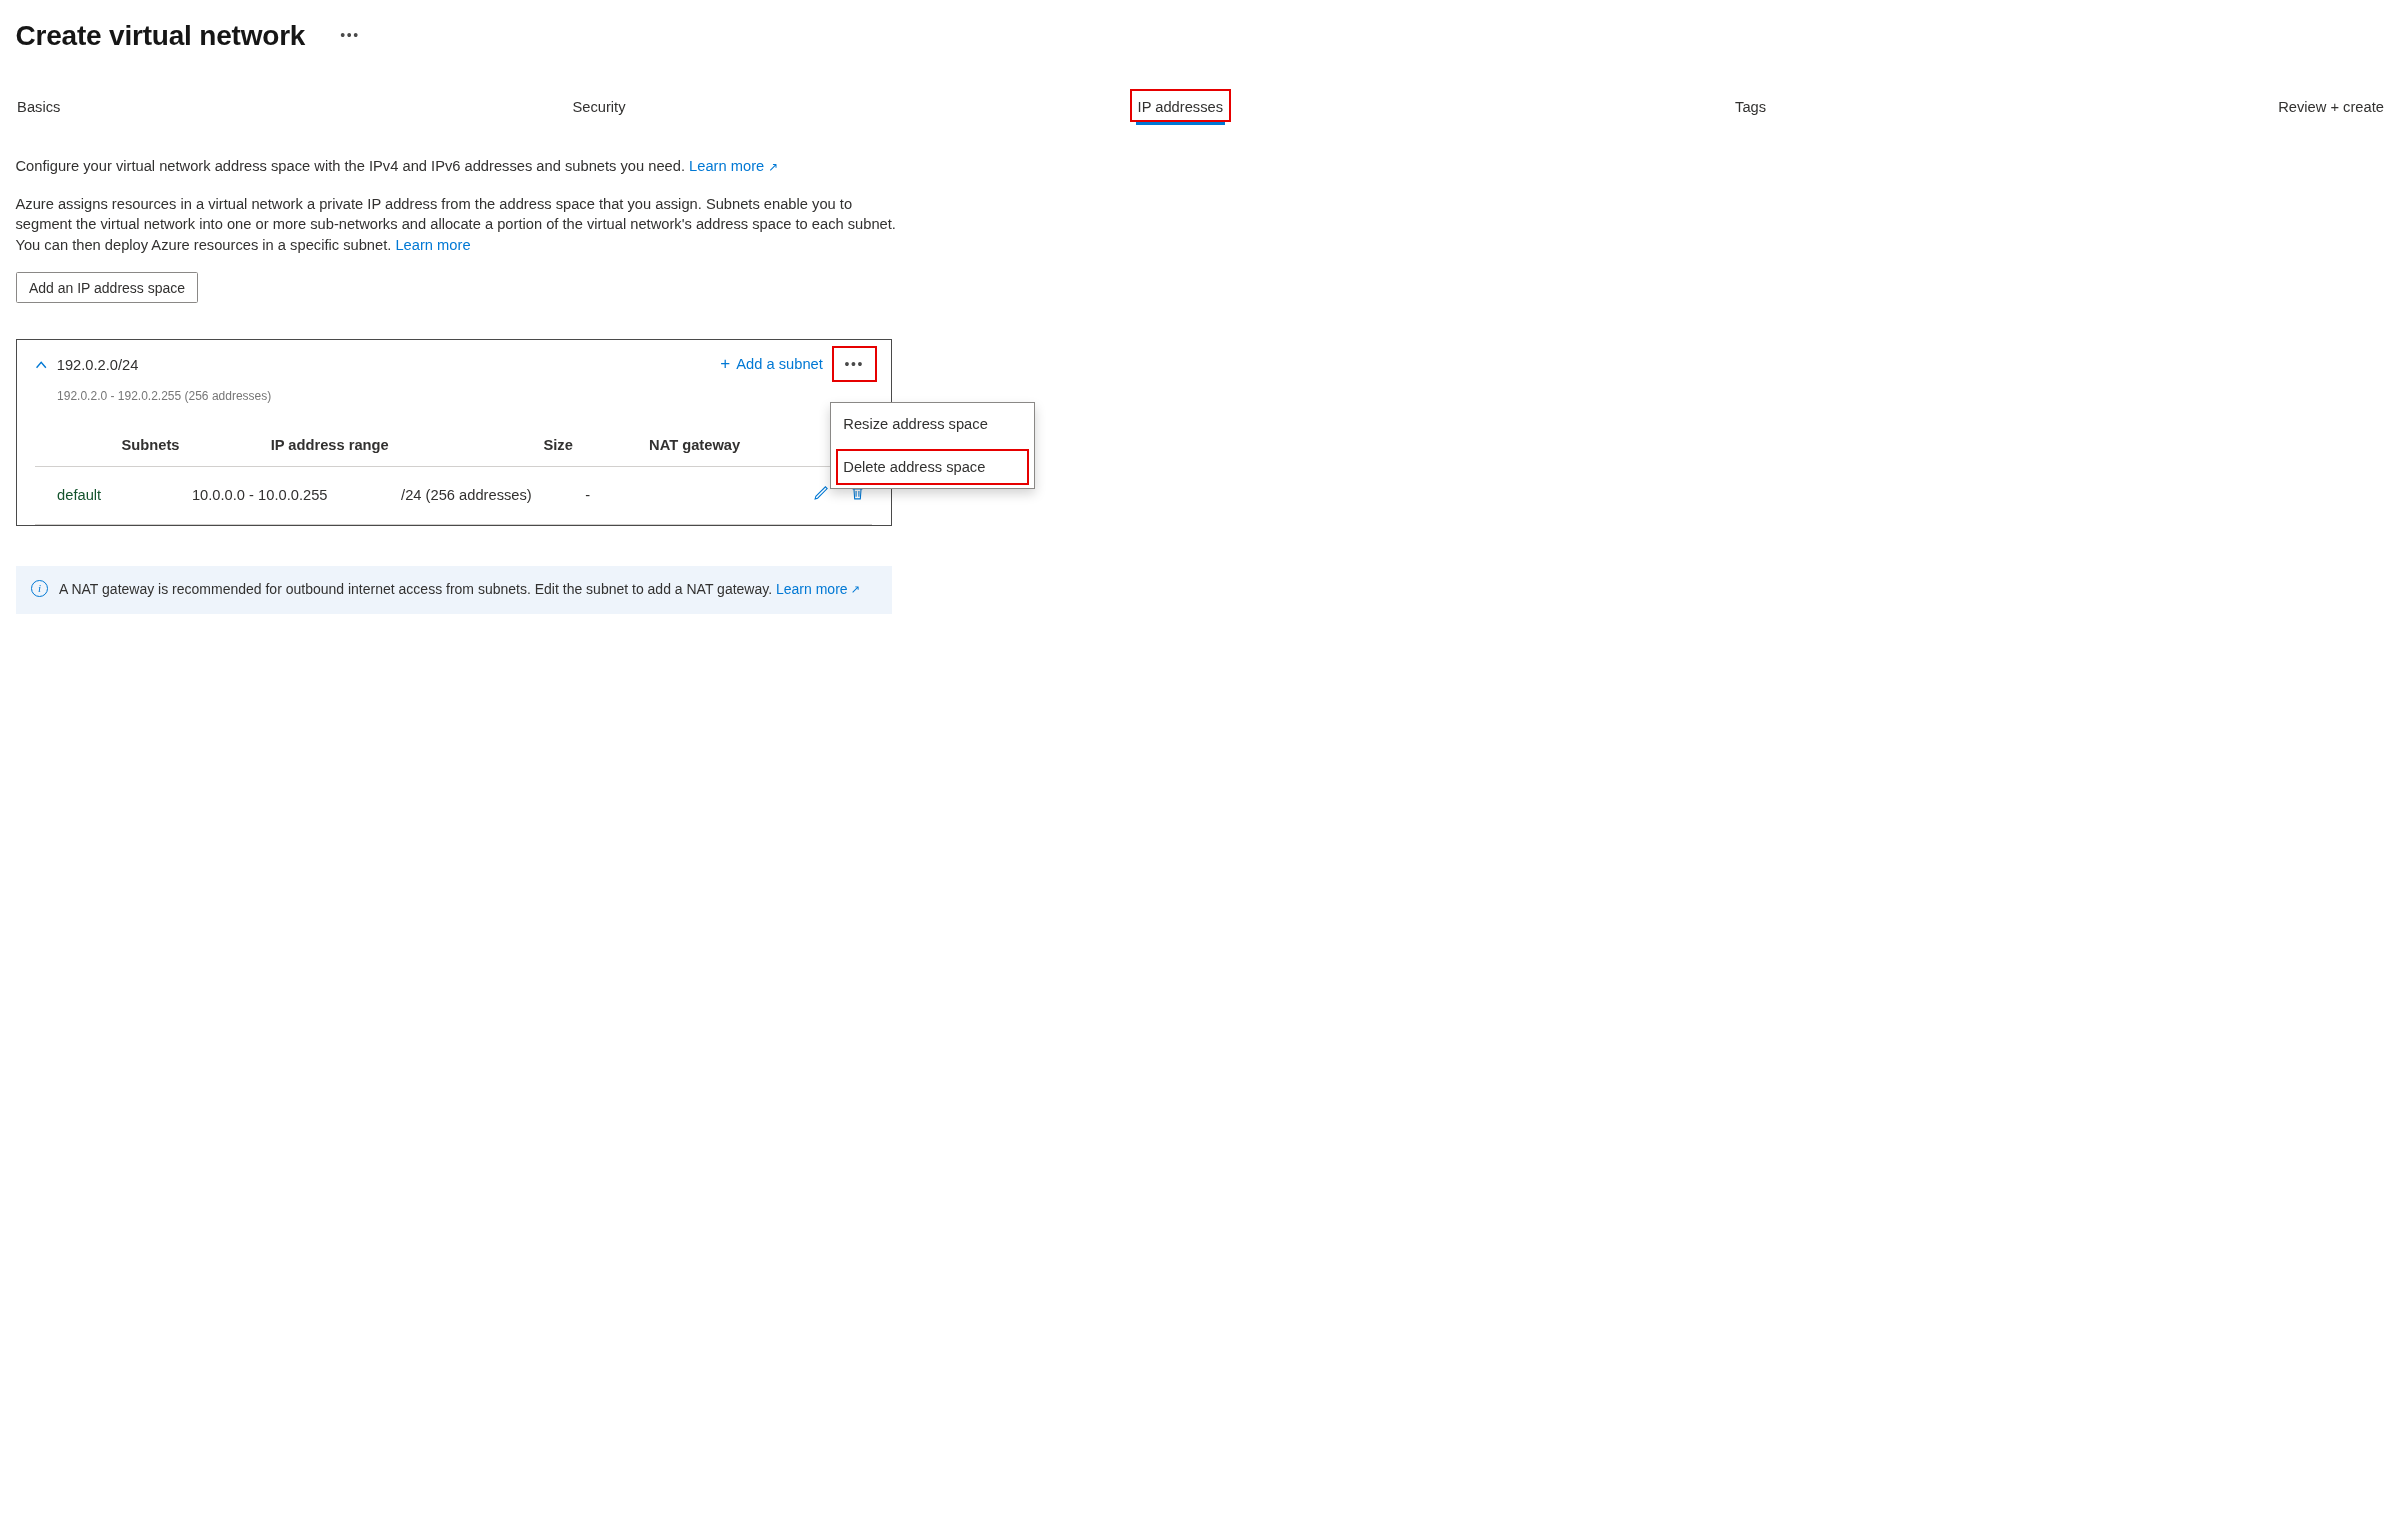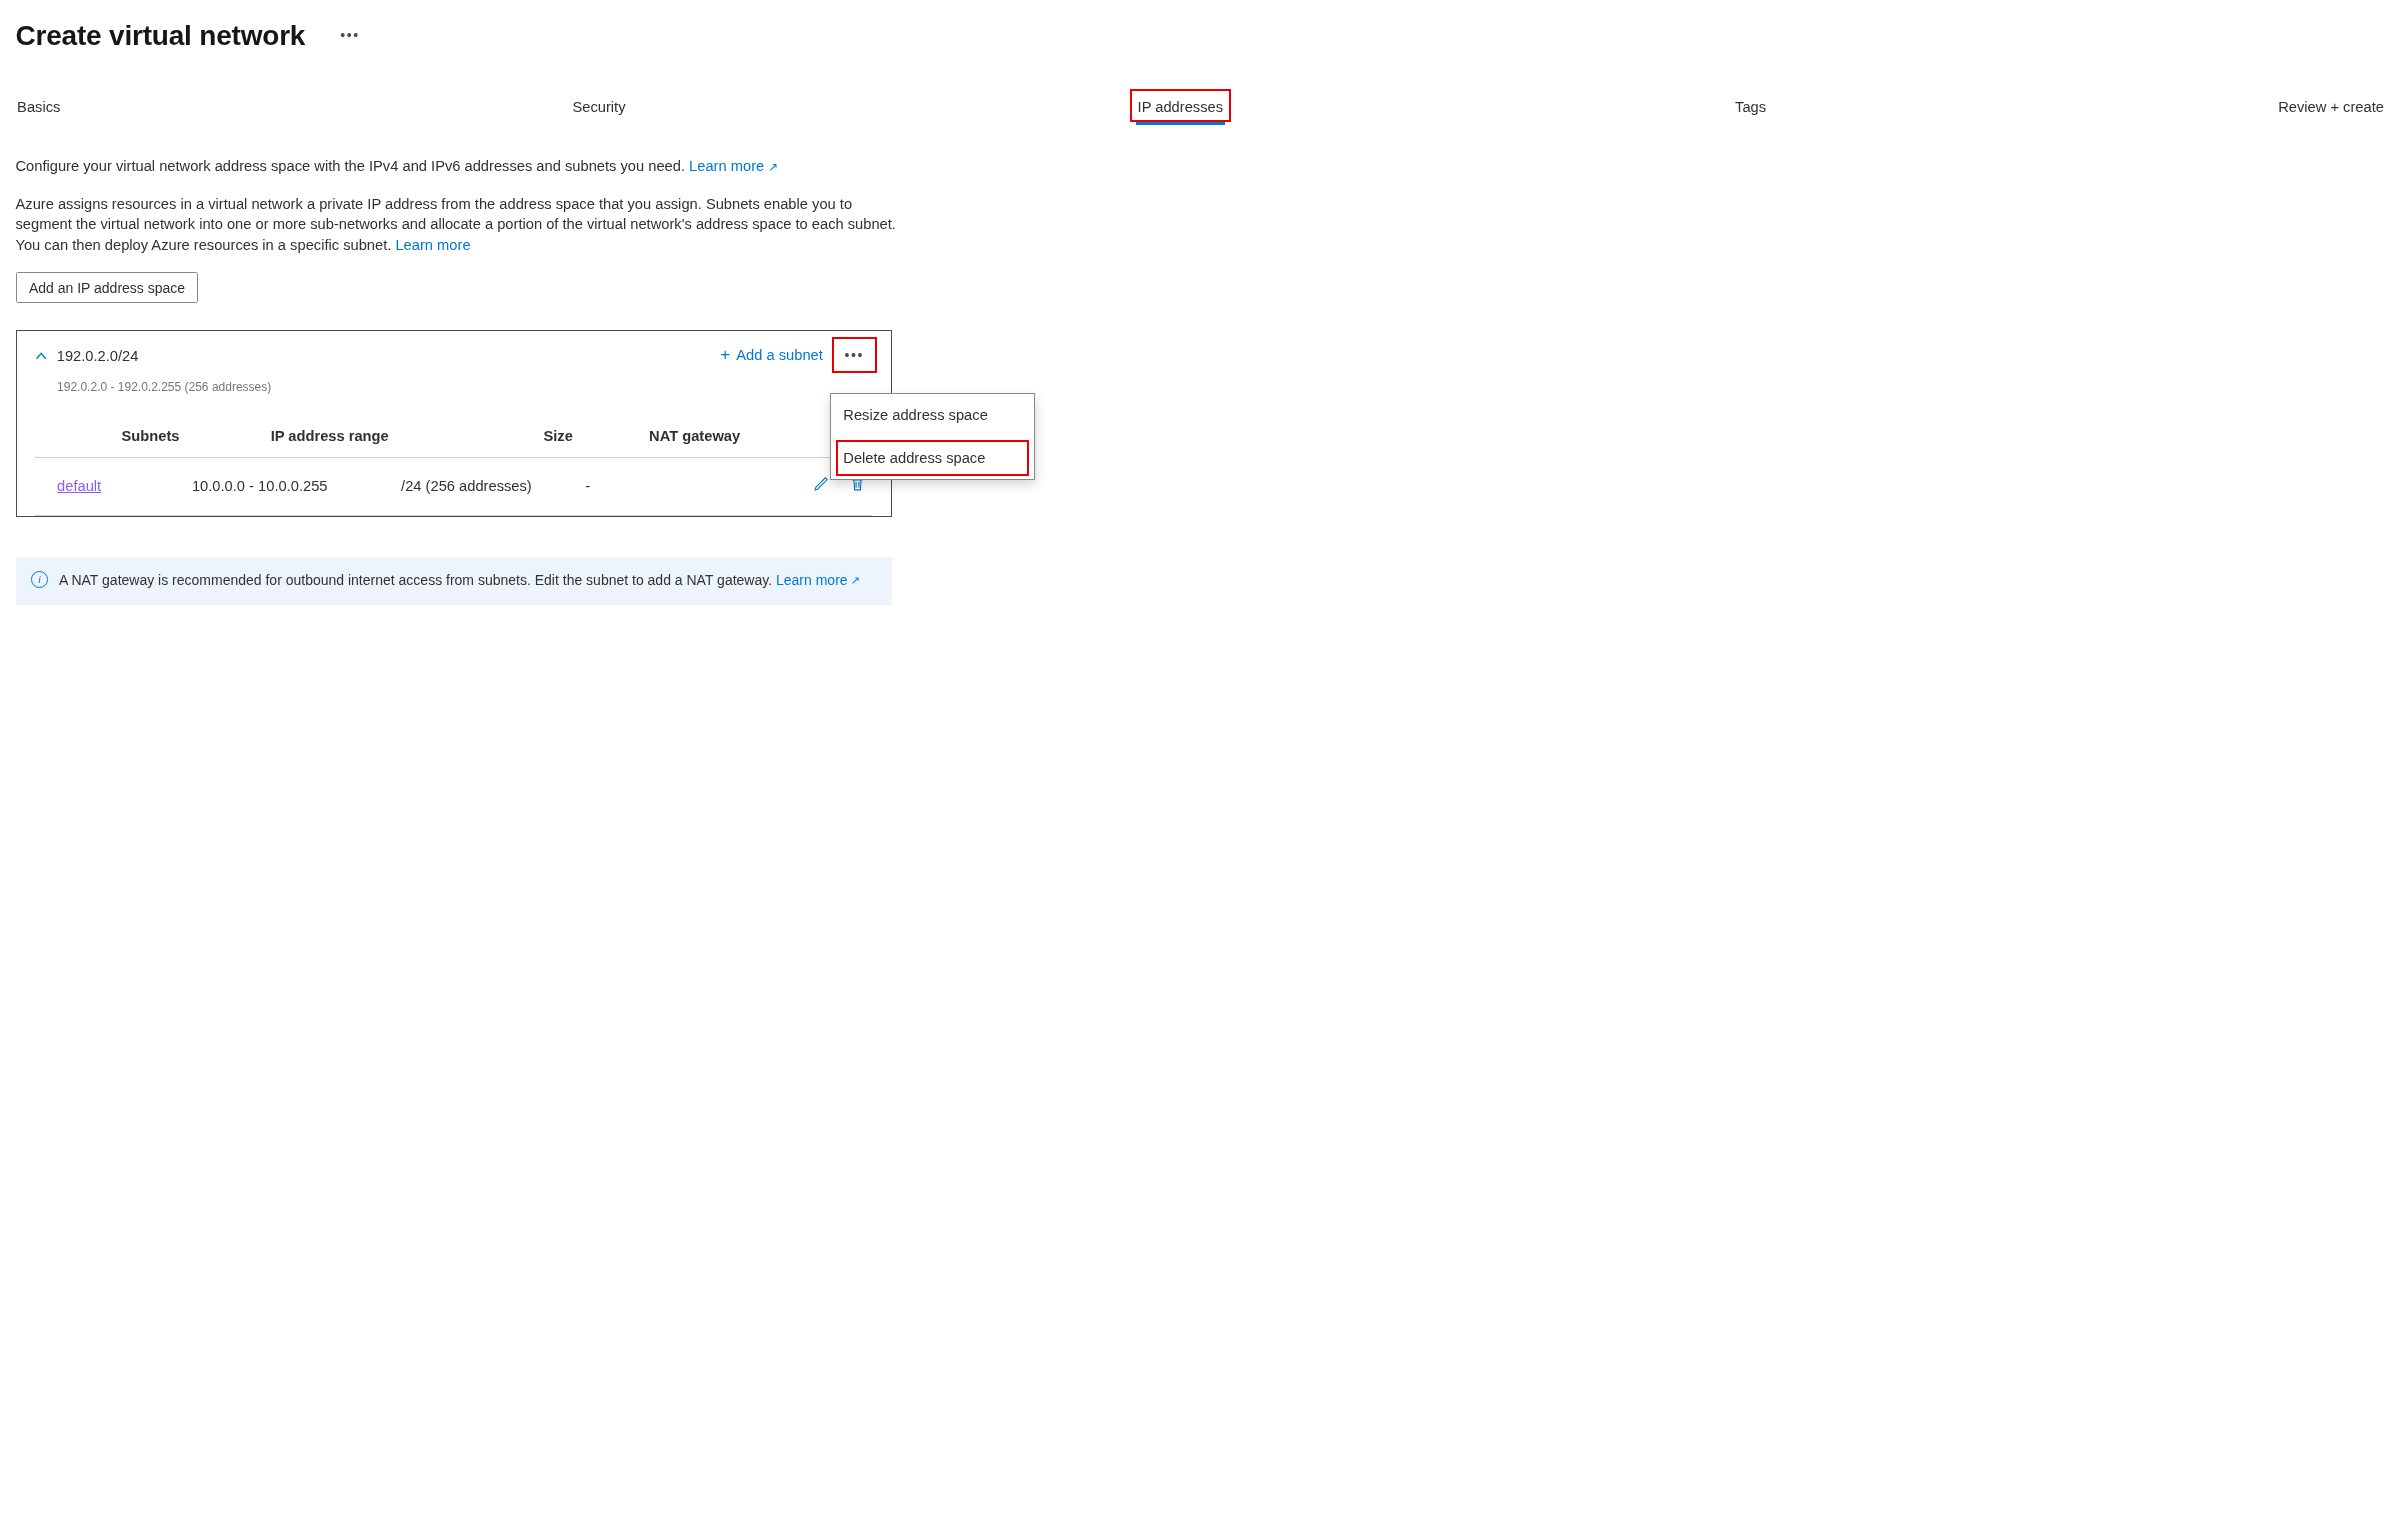--- a/index.html
+++ b/index.html
@@ -73,21 +73,21 @@
   .link .ext-icon { font-size: 0.8em; }
   
   .btn-outline {
     border: 0.8px solid #8a8886;
     background: #fff;
     padding: 6.2px 12.4px;
     font-size: 14px;
     color: #323130;
     cursor: pointer;
     border-radius: 1.6px;
-    margin-bottom: 27px;
+    margin-bottom: 36px;
   }
   
   .panel {
     border: 0.8px solid #4a4a4a;
     padding: 12.4px 18.6px 0 18.6px;
     position: relative;
     max-width: 876px;
   }
   .panel-header {
     display: flex;
@@ -149,21 +149,21 @@
     font-size: 14.7px;
     padding: 7.8px 6.2px 11px 6.2px;
     border-bottom: 0.8px solid #d2d0ce;
   }
   table.subnets td {
     padding: 17px 6.2px;
     border-bottom: 0.8px solid #d2d0ce;
     font-size: 14.7px;
     vertical-align: middle;
   }
-  table.subnets td.link-cell { color: #8b5cf6; cursor: pointer; text-decoration: underline; }
+  table.subnets td.link-cell { color: #14532d; cursor: pointer; }
   .row-actions {
     display: flex;
     gap: 18.6px;
     justify-content: flex-end;
     color: #0078d4;
   }
   .row-actions span { cursor: pointer; }
   .svg-icon { width: 17px; height: 17px; stroke: #0078d4; fill: none; stroke-width: 1.5; }
 
   

